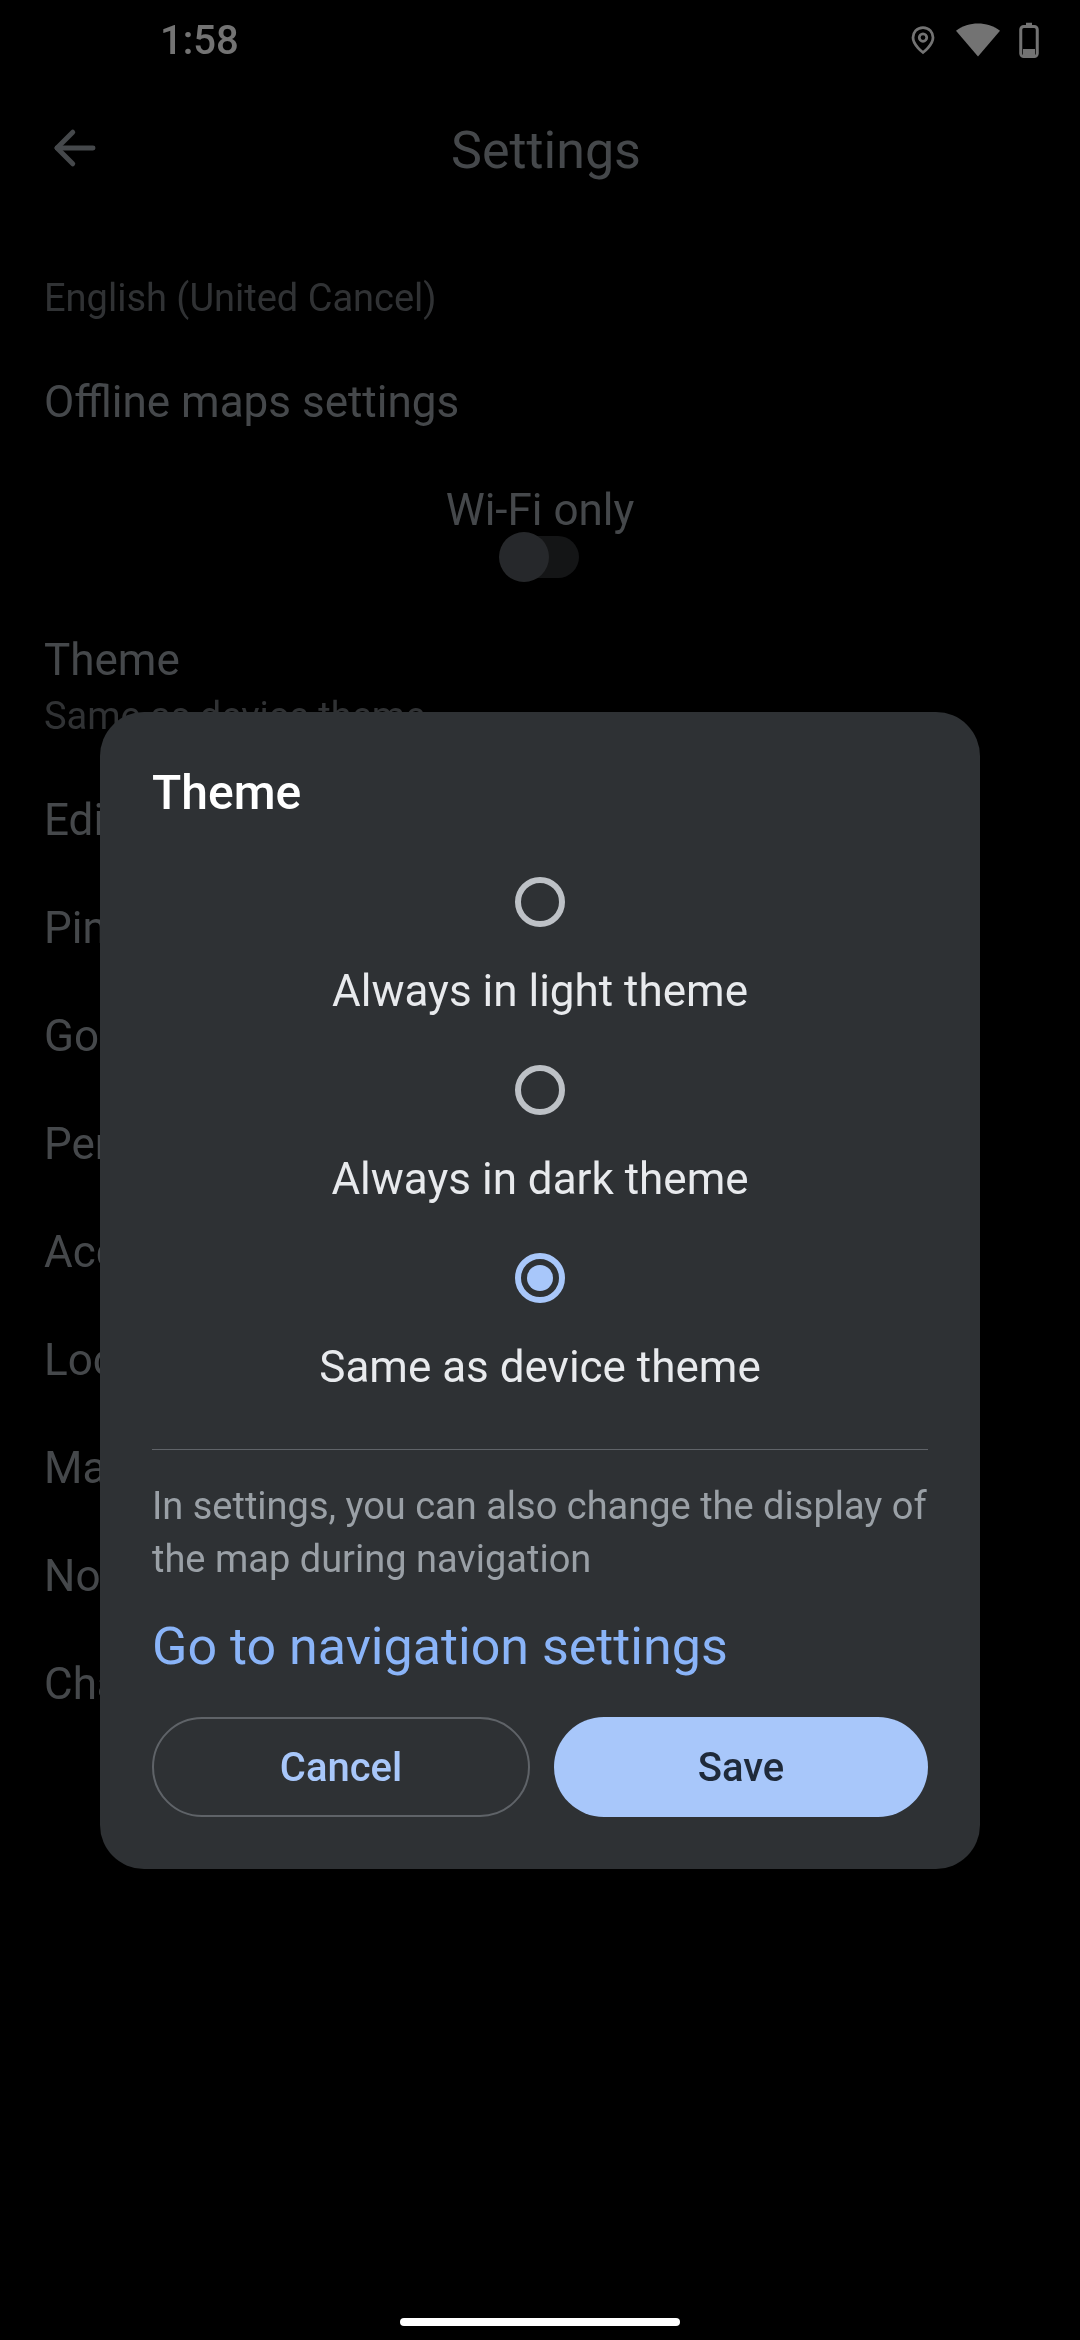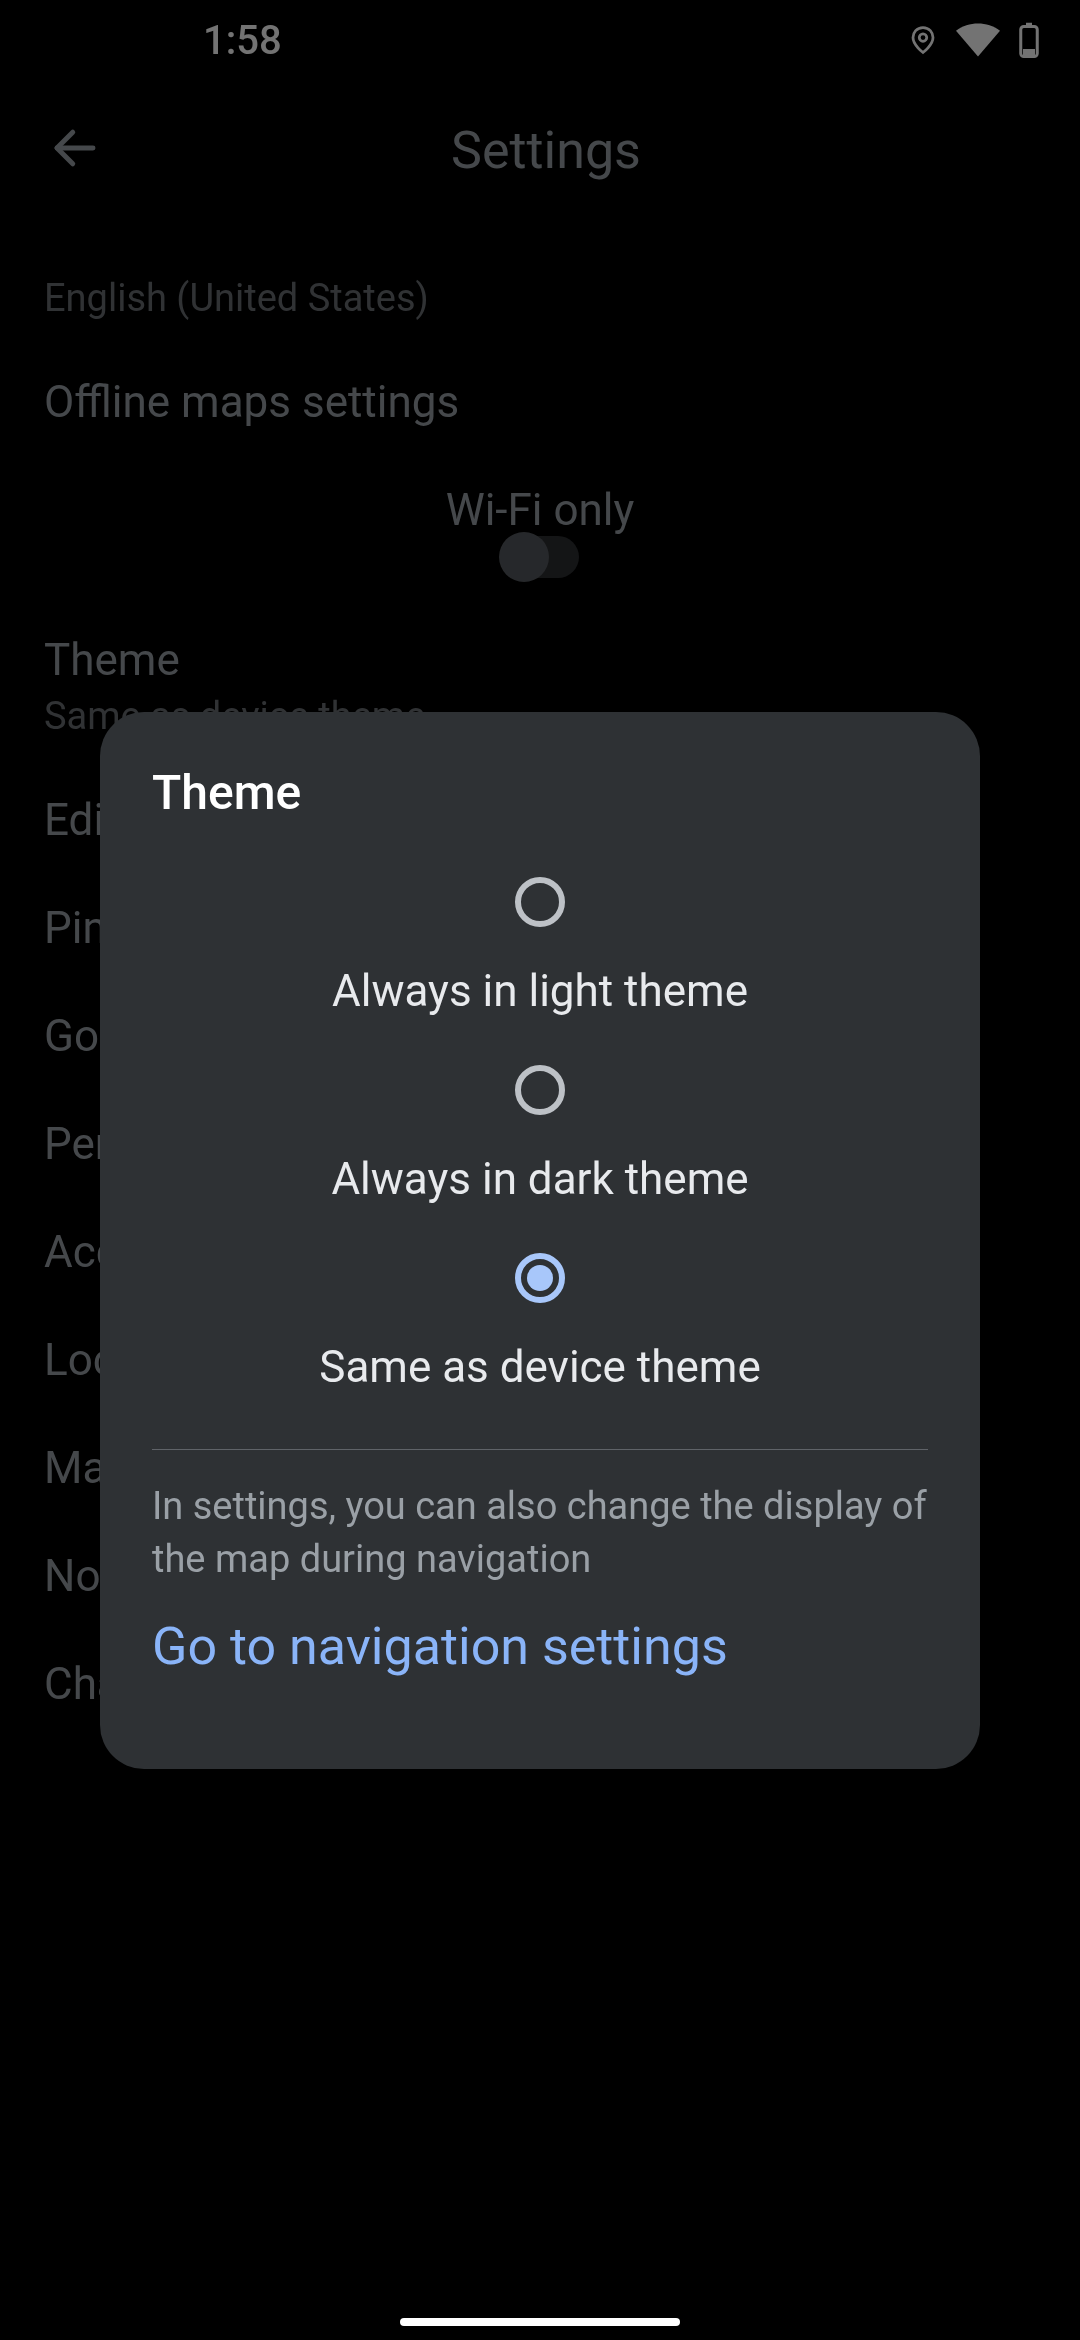--- a/index.html
+++ b/index.html
@@ -13,21 +13,20 @@
   }
 
   
   .status-bar {
     height: 80px;
     display: flex;
     align-items: center;
     justify-content: space-between;
     padding: 0 40px 0 160px;
     color: #fff;
-    margin-left: 43px;
   }
   .status-time {
     font-size: 40px;
     font-weight: 500;
   }
   .status-icons {
     display: flex;
     align-items: center;
     gap: 18px;
   }
@@ -237,21 +236,21 @@
       <line x1="20" y1="12" x2="4" y2="12"></line>
       <polyline points="11 5 4 12 11 19"></polyline>
     </svg>
   </span>
   <div class="app-title">Settings</div>
 </div>
 
 <div class="settings-list" id="settings-list">
     <div class="setting-item">
       <div>
-        <div class="setting-sub">English (United States)</div>
+        <div class="setting-sub">English (United Cancel)</div>
       </div>
     </div>
     <div class="setting-item">
       <div>
         <div class="setting-title">Offline maps settings</div>
       </div>
     </div>
     <div class="setting-item toggle-row">
       <div>
         <div class="setting-title">Wi-Fi only</div>
@@ -329,15 +328,19 @@
       <div class="radio-row">
         <div class="radio selected">
           <div class="radio-dot"></div>
         </div>
         <div class="radio-label">Same as device theme</div>
       </div>
     </div>
   <div class="dialog-divider"></div>
   <div class="dialog-note">In settings, you can also change the display of the map during navigation</div>
   <div class="dialog-link">Go to navigation settings</div>
+  <div class="dialog-buttons">
+    <div class="btn btn-outline">Cancel</div>
+    <div class="btn btn-filled">Save</div>
+  </div>
 </div>
 
 <div class="nav-handle"></div>
 
 </body></html>

